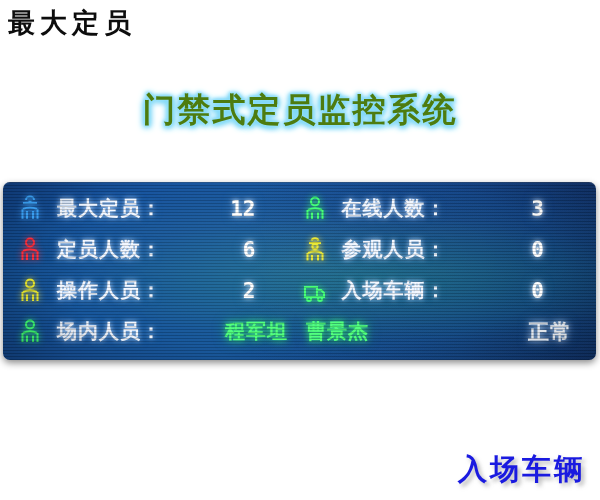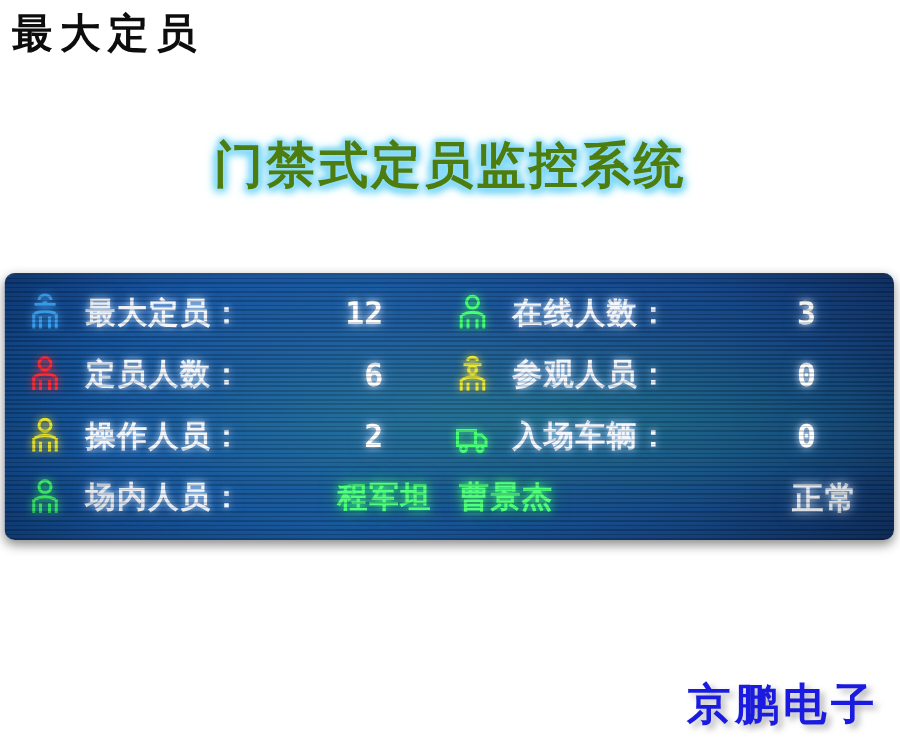--- a/index.html
+++ b/index.html
@@ -302,13 +302,13 @@
 
   <div class="led-names" style="top:136px;">
     <span>程军坦</span>
     <span>曹景杰</span>
   </div>
 
   <div id="led-scanlines"></div>
   <div id="led-vignette"></div>
 </div>
 
-<div id="footer-brand">京鹏电子</div>
+<div id="footer-brand">入场车辆</div>
 
 </body></html>

